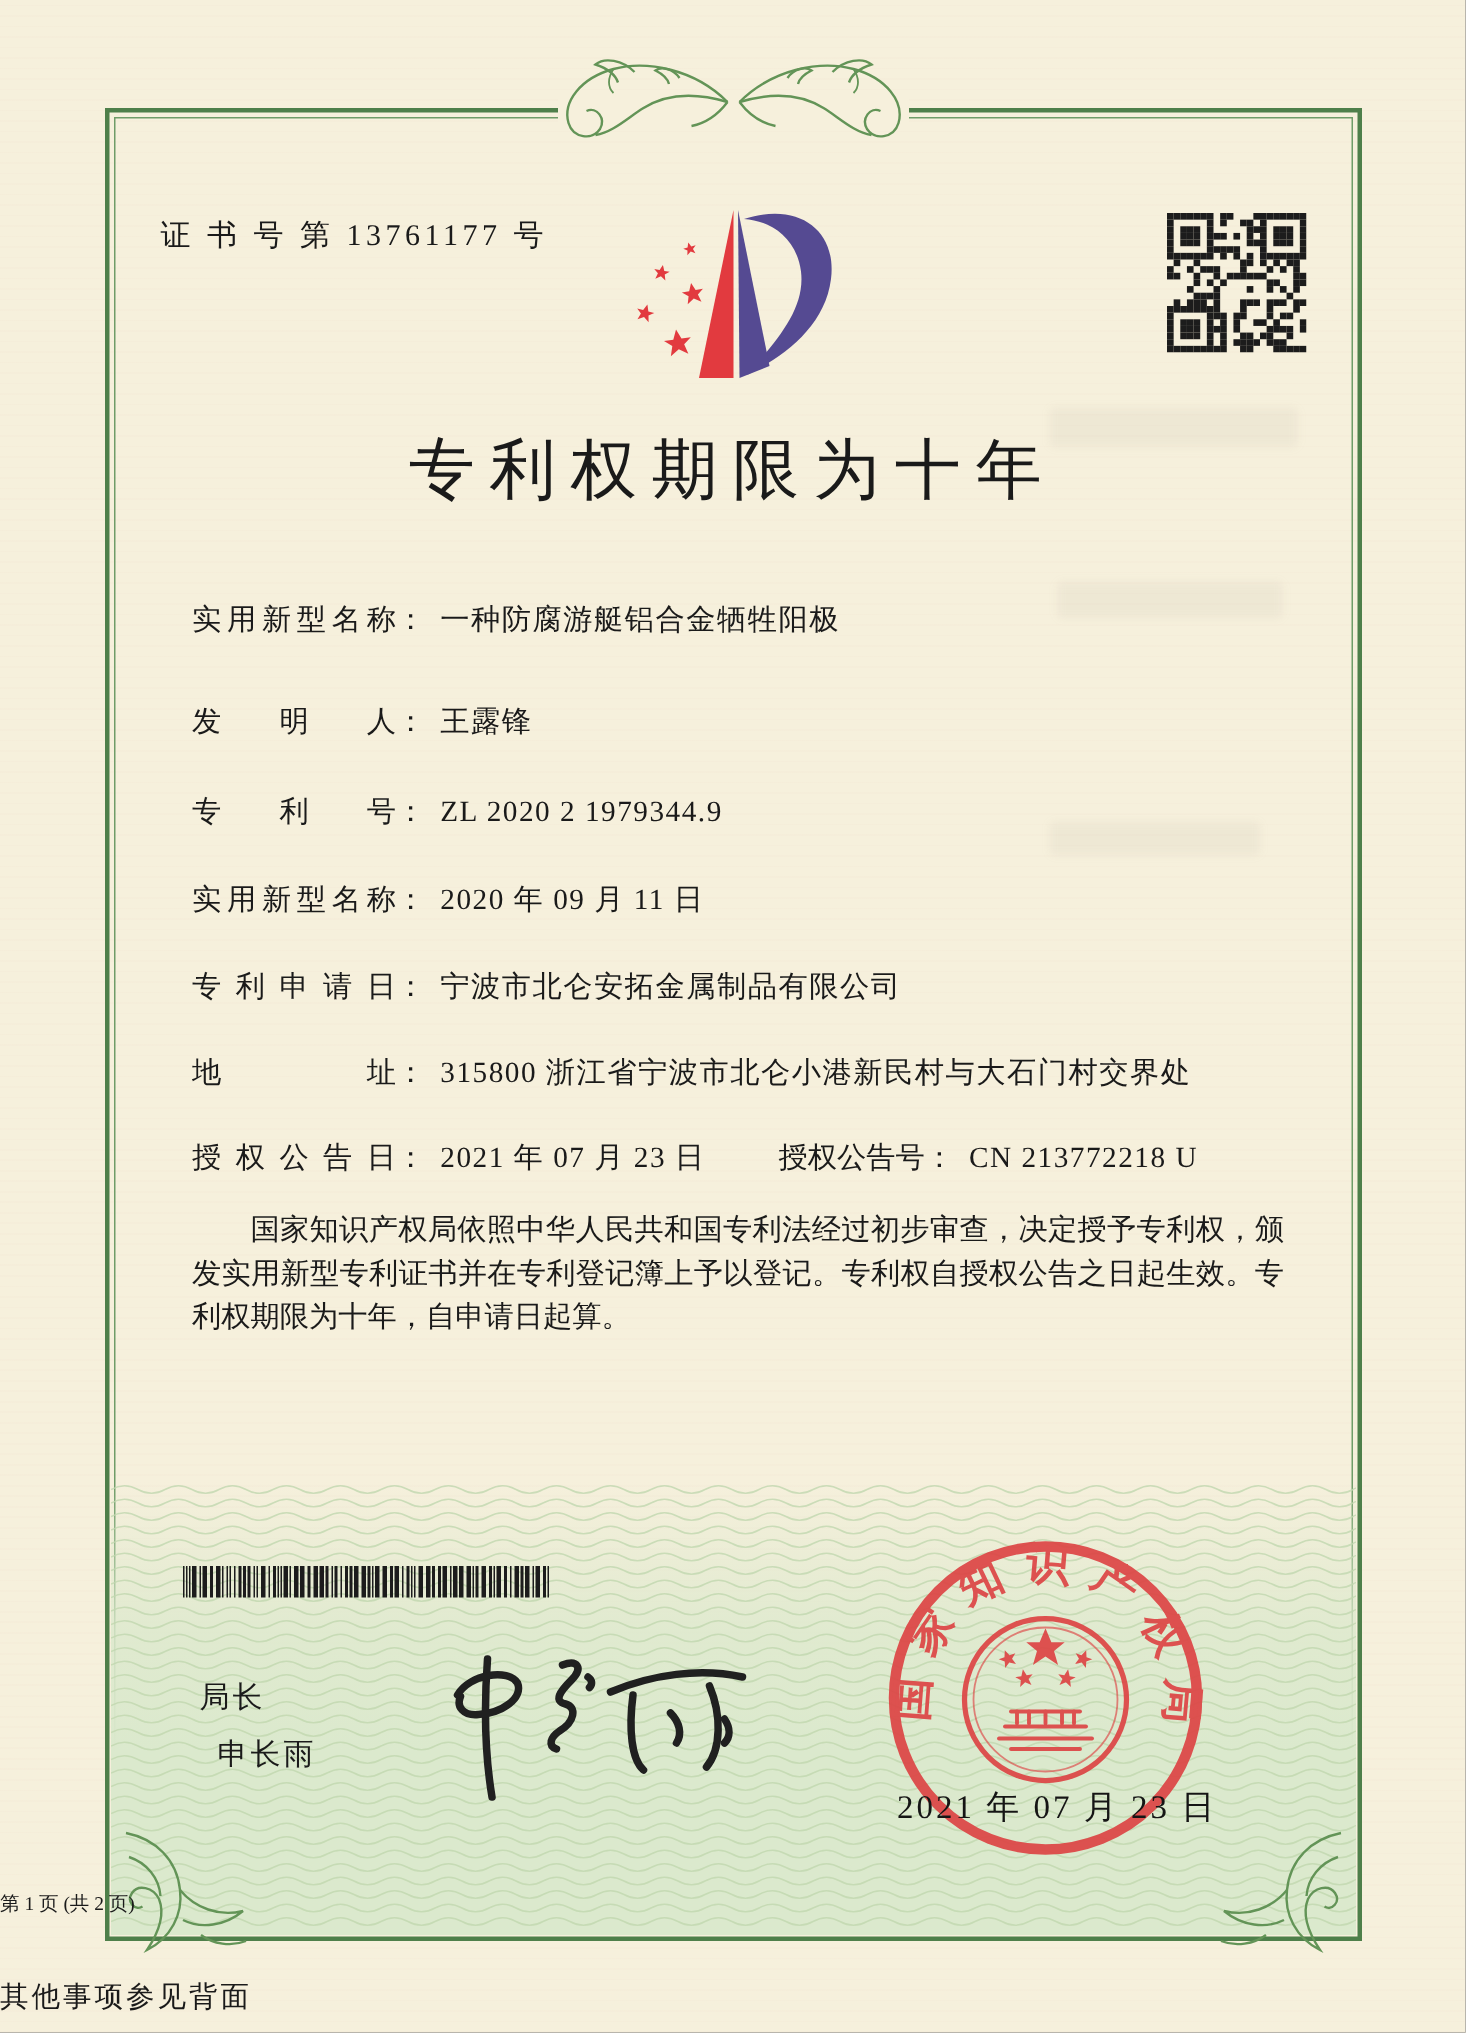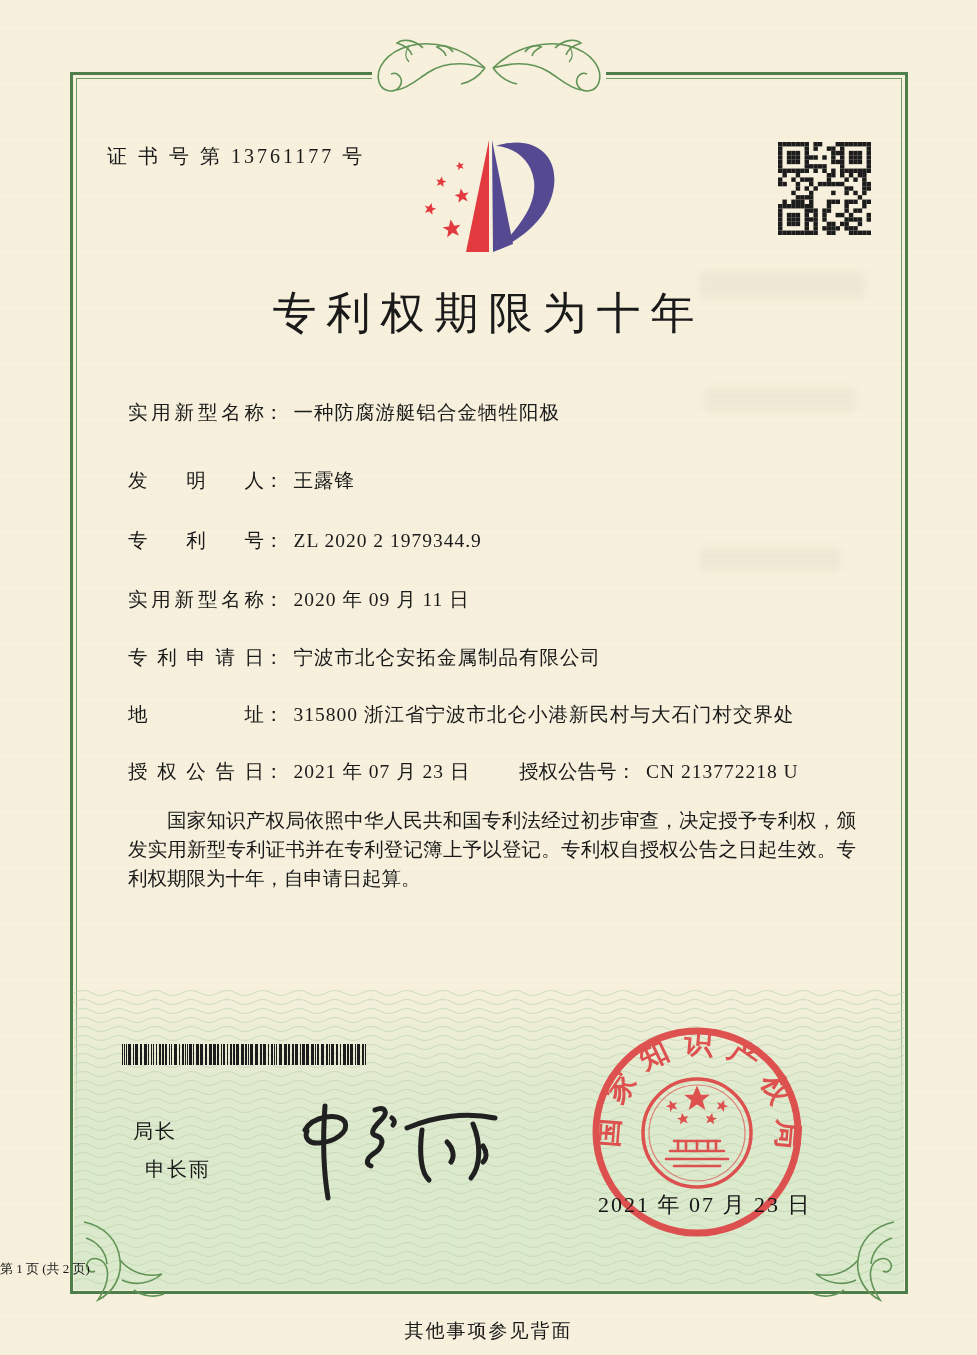--- a/index.html
+++ b/index.html
@@ -39,21 +39,21 @@
   .body-text p + p{margin-top:2px;}
   
   .barcode{position:absolute;left:122px;top:1044px;width:250px;height:21px;z-index:5;font-size:0;line-height:0;}
   .barcode i{display:inline-block;height:100%;background:#1c1c1c;}
   .director{position:absolute;left:133px;top:1118px;font-size:20px;letter-spacing:2px;z-index:5;}
   .director-name{position:absolute;left:145px;top:1156px;font-size:20px;letter-spacing:2px;z-index:5;}
   .signature{position:absolute;left:295px;top:1098px;width:210px;height:105px;z-index:6;}
   .seal{position:absolute;left:586px;top:1021px;width:222px;height:222px;z-index:6;opacity:.92;}
   .seal-date{position:absolute;left:598px;top:1190px;font-size:22px;letter-spacing:2px;color:#151515;z-index:7;}
   .page-info{position:absolute;left:0;top:1260px;width:100%;text-align:left;font-size:13px;z-index:5;}
-  .back-note{position:absolute;left:0;top:1318px;width:100%;text-align:center;font-size:19px;letter-spacing:2px;z-index:5;}
+  .back-note{position:absolute;left:0;top:1318px;width:100%;font-size:19px;letter-spacing:2px;z-index:5;}
   
   .bleed{position:absolute;background:rgba(158,138,132,.08);filter:blur(3px);border-radius:3px;z-index:1;}
 </style>
 </head>
 <body>
 
 <div class="paper">
 
   <div class="frame">
     <div class="frame-inner"></div>

